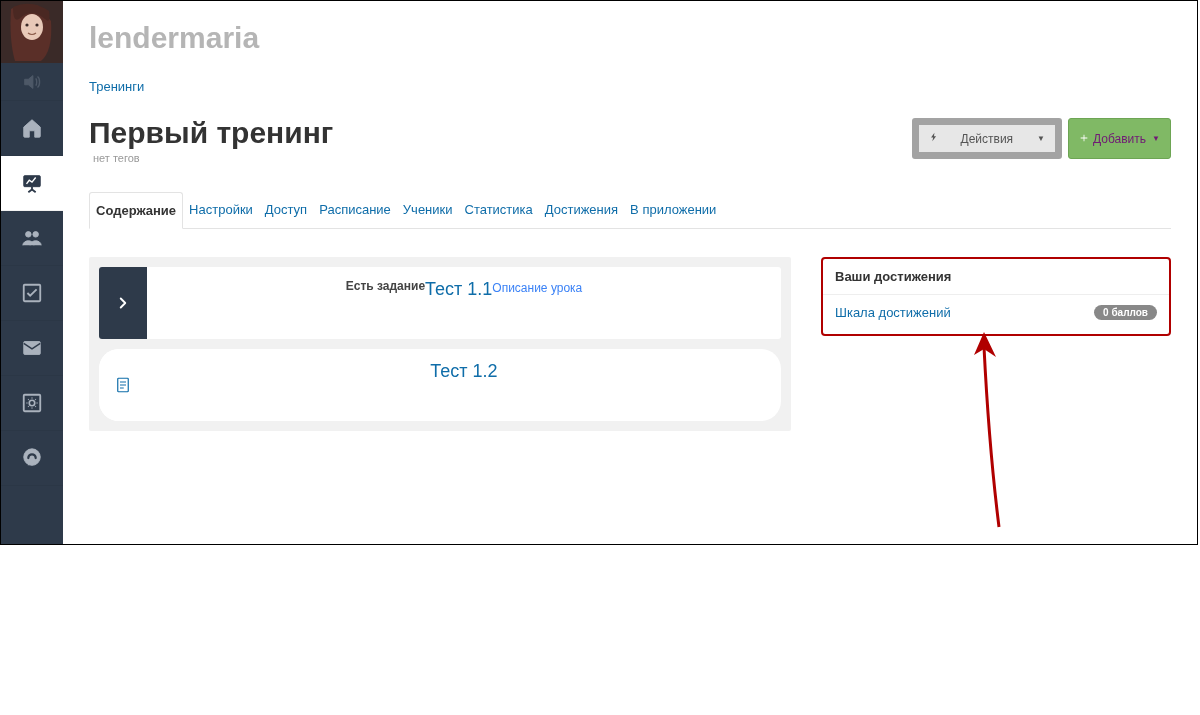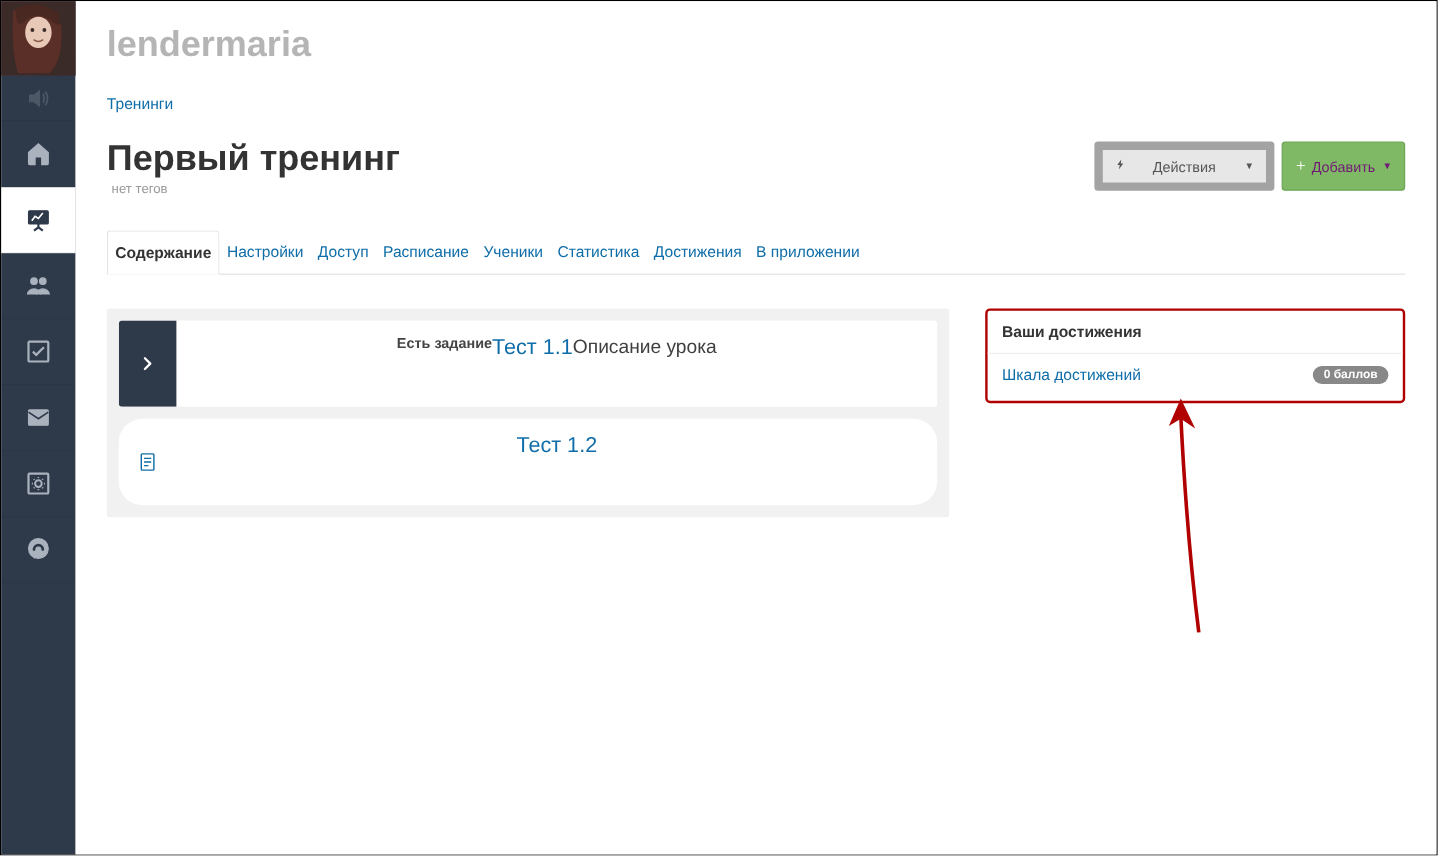--- a/index.html
+++ b/index.html
@@ -1,17 +1,17 @@
 <!DOCTYPE html>
 <html><head>
 <meta charset="utf-8">
 <style>
   * { margin: 0; padding: 0; box-sizing: border-box; }
   body { font-family: Arial, Helvetica, sans-serif; background: #fff; font-size: 14px; color: #333; }
-  .page { display: flex; width: 1198px; height: 713px; border: 1px solid #000; background: #fff; }
+  .page { display: flex; width: 1198px; height: 545px; border: 1px solid #000; background: #fff; }
   .sidebar { width: 62px; background: #2e3a4a; display: flex; flex-direction: column; }
   .sidebar .avatar { width: 62px; height: 62px; background: linear-gradient(135deg,#6b3a3a,#3a2a2a); position: relative; overflow: hidden; }
   .avatar svg { width: 100%; height: 100%; }
   .side-icon { width: 62px; height: 55px; display: flex; align-items: center; justify-content: center; color: #aab2bd; cursor: pointer; border-bottom: 1px solid rgba(0,0,0,0.05); }
   .side-icon.muted { height: 38px; }
   .side-icon.muted svg { opacity: .25; }
   .side-icon.active { background: #fff; color: #2e3a4a; }
   .side-icon svg { width: 22px; height: 22px; fill: currentColor; stroke: currentColor; }
   .content { flex: 1; padding: 20px 26px; background: #fff; }
   .brand { font-size: 30px; font-weight: bold; color: #b5b5b5; margin-bottom: 24px; }
@@ -32,21 +32,21 @@
   .lessons { flex: 1; background: #f1f1f1; padding: 10px; border-radius: 2px; }
   .lesson { display: flex; background: #fff; border-radius: 3px; margin-bottom: 10px; overflow: hidden; min-height: 72px; }
   .lesson:last-child { margin-bottom: 0; border-radius: 20px; }
   .lesson .thumb { width: 48px; display: flex; align-items: center; justify-content: center; }
   .lesson .thumb.dark { background: #2e3a4a; color: #fff; }
   .lesson .thumb.light { background: #fff; color: #0f6da9; }
   .lesson .thumb svg { width: 18px; height: 18px; fill: currentColor; stroke: currentColor; }
   .lesson .info { flex: 1; padding: 12px 18px; display: flex; flex-direction: row; justify-content: center; }
   .lesson .badge-text { font-size: 12px; font-weight: bold; color: #444; margin-bottom: 2px; }
   .lesson .name { font-size: 18px; color: #0f6da9; }
-  .lesson .desc { font-size: 16px; color: #404040; margin-top: 2px; }
+  .lesson .desc { font-size: 12px; color: #3b82f6; margin-top: 2px; }
   .side-panel { width: 350px; position: relative; }
   .ach-box { border: 2px solid #b00000; border-radius: 4px; background: #fff; }
   .ach-title { font-size: 13px; font-weight: bold; padding: 10px 12px; border-bottom: 1px solid #eee; }
   .ach-body { display: flex; align-items: center; justify-content: space-between; padding: 10px 12px 14px; }
   .ach-link { color: #0f6da9; font-size: 13px; cursor: pointer; }
   .ach-score { background: #888; color: #fff; font-size: 10px; padding: 2px 9px; border-radius: 10px; font-weight: bold; }
   .arrow-annot { position: absolute; top: 70px; left: 148px; pointer-events: none; }
 </style>
 </head>
 <body>

